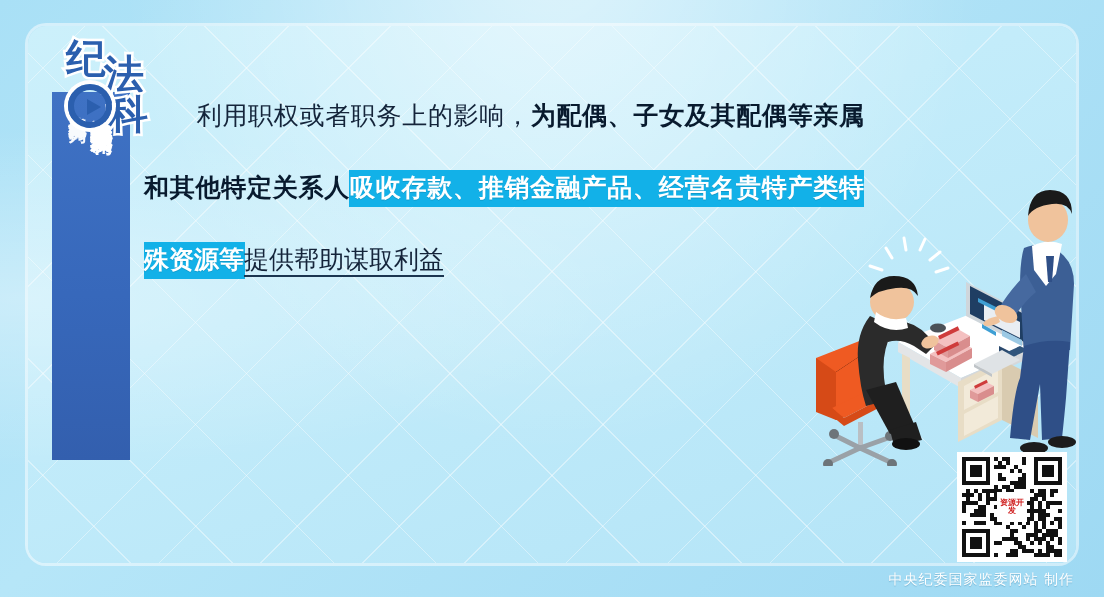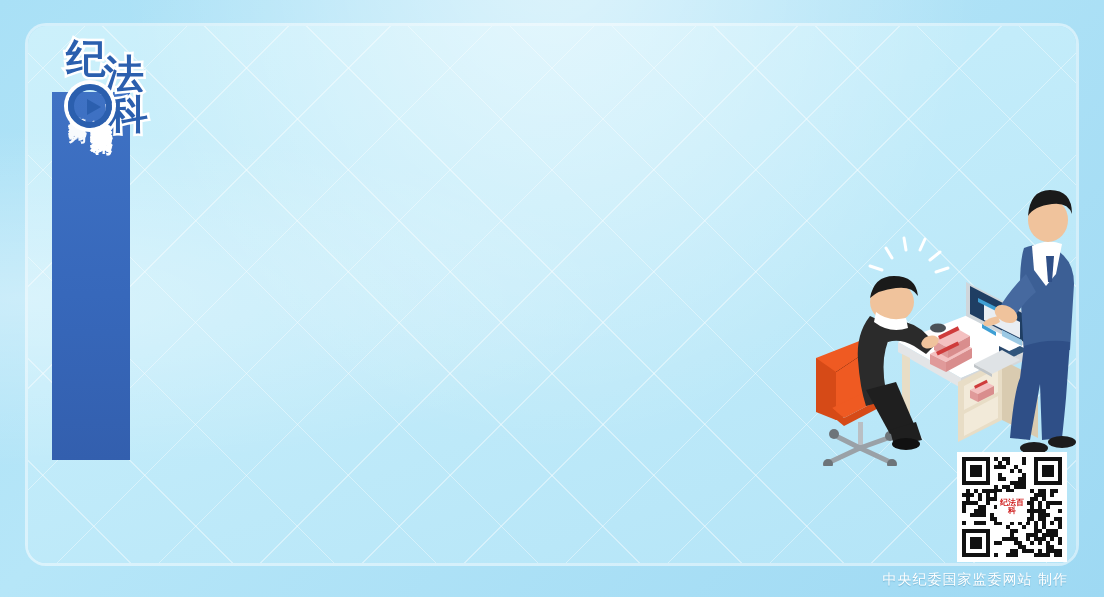--- a/index.html
+++ b/index.html
@@ -141,21 +141,21 @@
     display:flex; align-items:center; justify-content:center;
   }
   .qr .badge span{
     font-family:"DejaVu Sans","Liberation Sans",sans-serif;
     font-size:8px; font-weight:700; color:#cf1d1d; line-height:8px;
     width:26px; text-align:center; word-break:break-all;
   }
 
   
   .footer{
-    position:absolute; right:36px; bottom:8px;
+    position:absolute; right:30px; bottom:8px;
     font-family:"DejaVu Sans","Liberation Sans",sans-serif;
     font-size:14px; color:#ffffff; letter-spacing:1px;
     text-shadow:0 1px 1px rgba(40,110,150,.35);
     z-index:9;
   }
 </style>
 </head>
 <body>
 
 <div id="poster">
@@ -173,20 +173,23 @@
   </div>
 
   <div class="banner">
     <div class="vtext major">违规为特定关系人经营活动谋利</div>
     <div class="vtext minor">违反廉洁纪律的行为:</div>
   </div>
 
   <div class="content">
 
 
+    <p class="para p2">
+      <span class="indent"></span><span>利用职权或者职务上的影响，</span><b>为配偶、子女及其配偶等亲属和其他特定关系人</b><span class="hl-cyan">吸收存款、推销金融产品、经营名贵特产类特殊资源等</span><span class="uline">提供帮助谋取利益</span>
+    </p>
 
     <p class="para p3">
       <span class="indent"></span>
     </p>
   </div>
 
   <div class="illo">
     <svg viewBox="0 0 300 280" width="300" height="280">
 
       <g stroke="#ffffff" stroke-width="3" stroke-linecap="round">
@@ -569,20 +572,20 @@
         <i style="left: 44px; top: 96px; width: 4px; height: 4px;"></i>
         <i style="left: 48px; top: 96px; width: 4px; height: 4px;"></i>
         <i style="left: 52px; top: 96px; width: 4px; height: 4px;"></i>
         <i style="left: 72px; top: 96px; width: 4px; height: 4px;"></i>
         <i style="left: 76px; top: 96px; width: 4px; height: 4px;"></i>
         <i style="left: 80px; top: 96px; width: 4px; height: 4px;"></i>
         <i style="left: 84px; top: 96px; width: 4px; height: 4px;"></i>
         <i style="left: 92px; top: 96px; width: 4px; height: 4px;"></i>
         <i style="left: 96px; top: 96px; width: 4px; height: 4px;"></i>
       <div class="badge">
-        <span>纪法百科</span>
+        <span>资源开发</span>
       </div>
     </div>
   </div>
 
   <div class="footer">中央纪委国家监委网站 制作</div>
 
 </div>
 
 </body></html>

